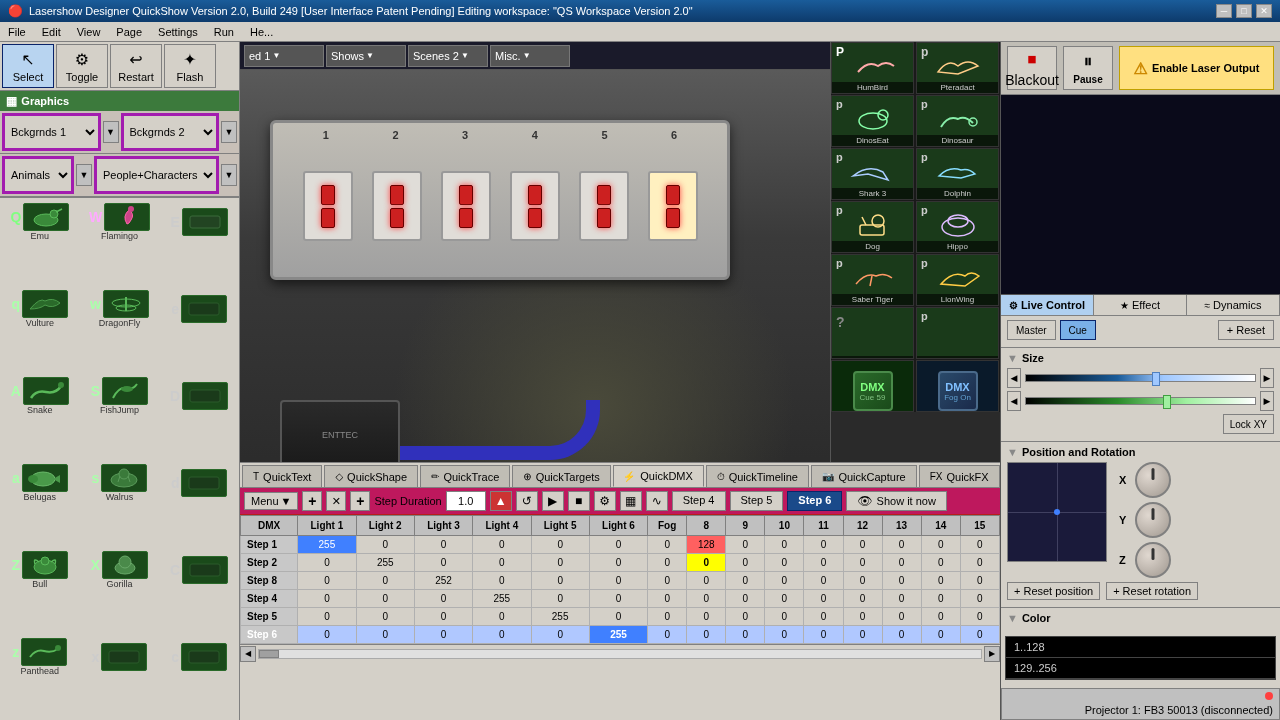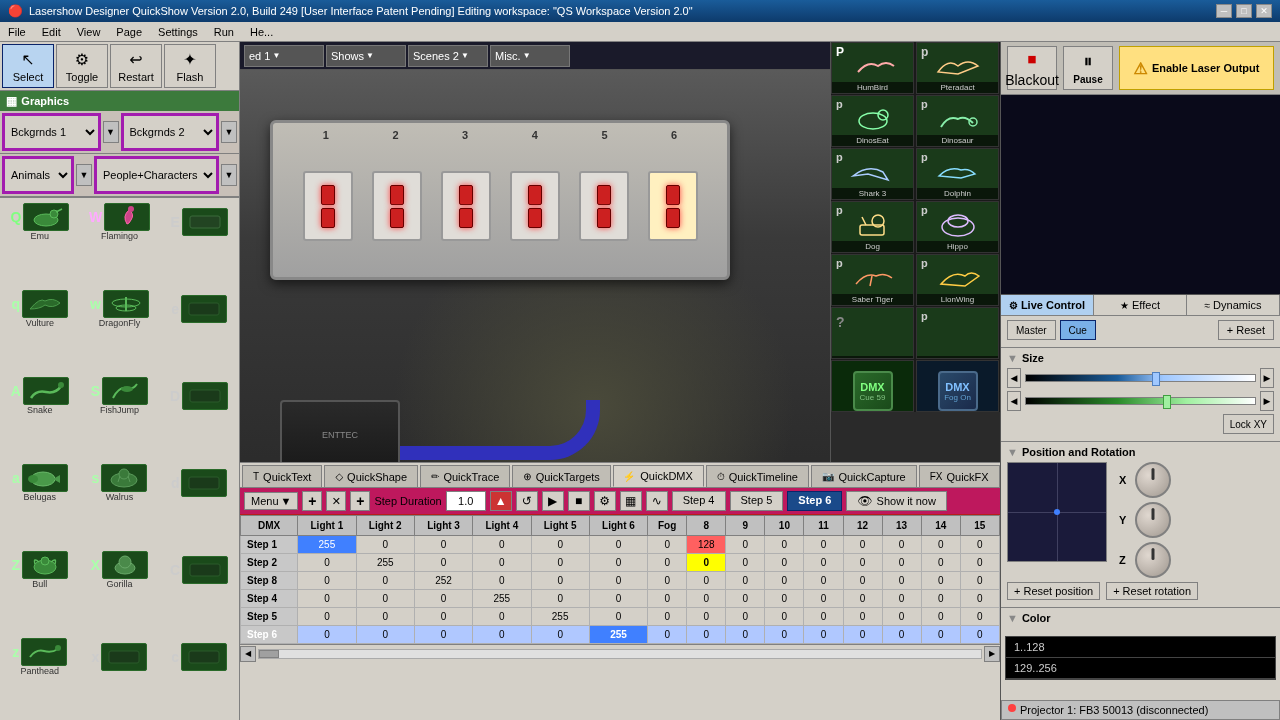--- a/index.html
+++ b/index.html
@@ -512,22 +512,23 @@
     
     .color-section {
       padding: 4px 6px;
     }
     .projector-bar {
       background: #c0c0c0;
       padding: 3px 6px;
       border: 1px solid #808080;
       font-size: 10px;
       display: flex;
-      align-items: flex-start;
+      align-items: flex-end;
       gap: 4px;
+      flex-direction: column;
     }
     .projector-dot { width: 8px; height: 8px; background: #ff4040; border-radius: 50%; }
 
     
     .laser-preview {
       height: 200px;
       background: #0a0a1a;
       border-bottom: 1px solid #555;
       display: flex;
       align-items: center;

